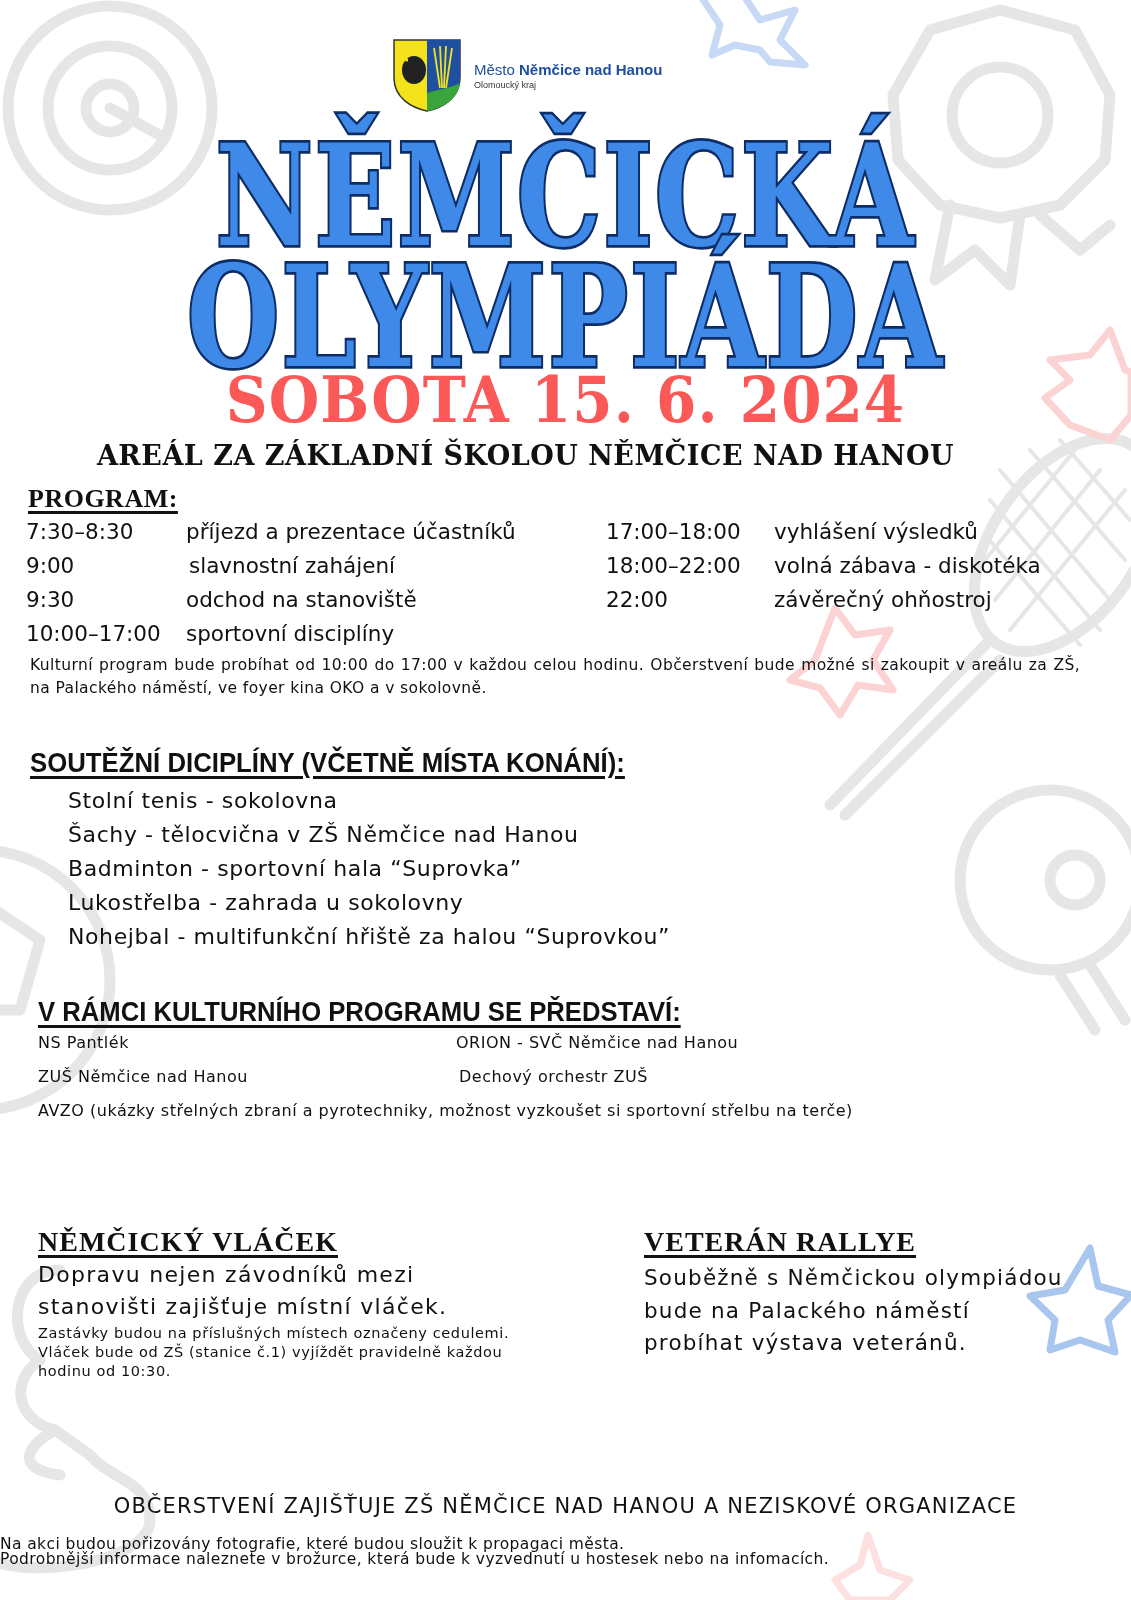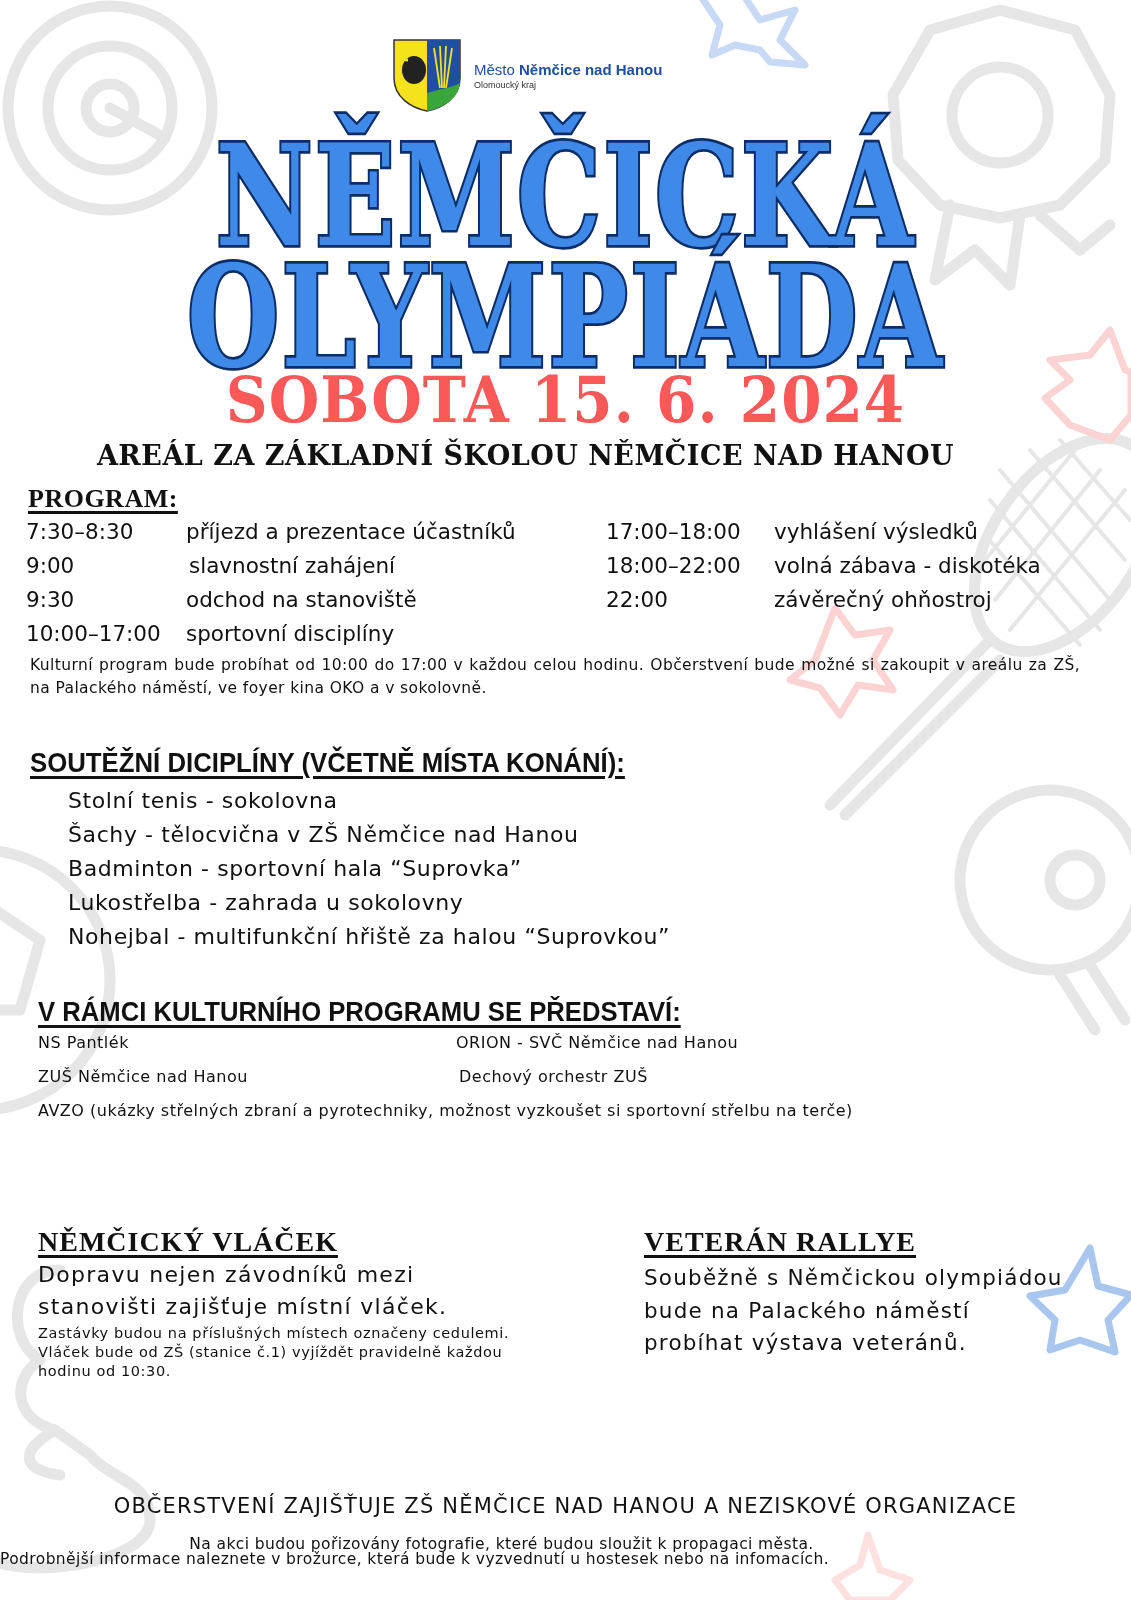--- a/index.html
+++ b/index.html
@@ -63,21 +63,21 @@
 
   .train-h { left: 38px; top: 1226px; font-size: 28px; letter-spacing: 1px; }
   .train-main { left: 38px; top: 1259px; font-size: 22px; line-height: 32px; letter-spacing: 1.3px; }
   .train-sub { left: 38px; top: 1324px; font-size: 14.5px; line-height: 19px; letter-spacing: 0.6px; width: 480px; }
 
   .rally-h { left: 644px; top: 1226px; font-size: 28px; letter-spacing: 1px; }
   .rally-body { left: 644px; top: 1262px; font-size: 21.5px; line-height: 32.5px; letter-spacing: 1.2px; width: 430px; }
 
   .foot1 { left: 0; width: 1131px; text-align: left; top: 1550px; font-size: 15.5px; letter-spacing: 0.4px; }
   .foot2 { left: 0; width: 1131px; text-align: center; top: 1494px; font-size: 21px; letter-spacing: 1.2px; }
-  .foot3 { left: 0; width: 1003px; text-align: center; top: 1535px; font-size: 15.5px; letter-spacing: 0.4px; }
+  .foot3 { left: 0; width: 1003px; text-align: left; top: 1535px; font-size: 15.5px; letter-spacing: 0.4px; }
 </style>
 </head>
 <body>
 
 <svg class="bg" viewBox="0 0 1131 1600">
   <g fill="none" stroke="#e6e6e6" stroke-width="11" stroke-linecap="round" stroke-linejoin="round">
 
     <g>
       <circle cx="110" cy="108" r="102"></circle>
       <circle cx="110" cy="108" r="62"></circle>

